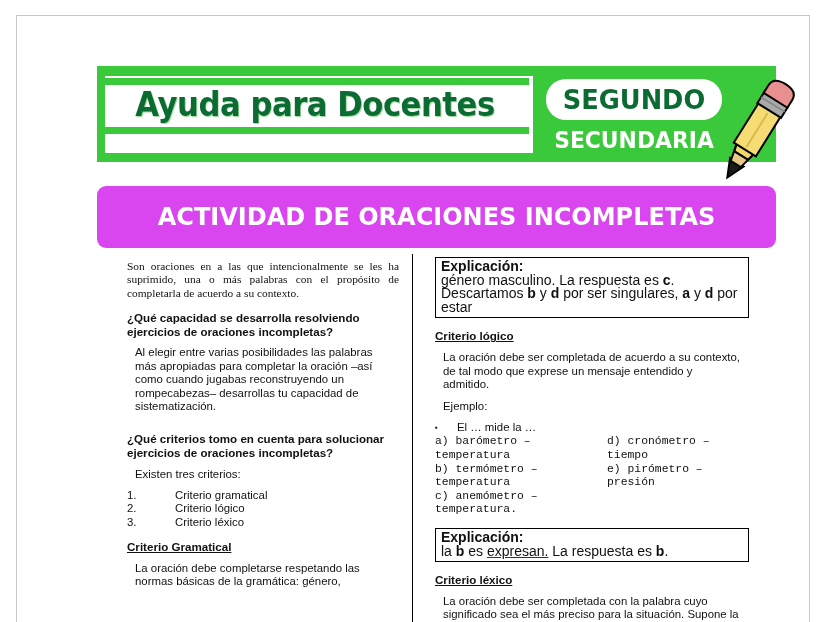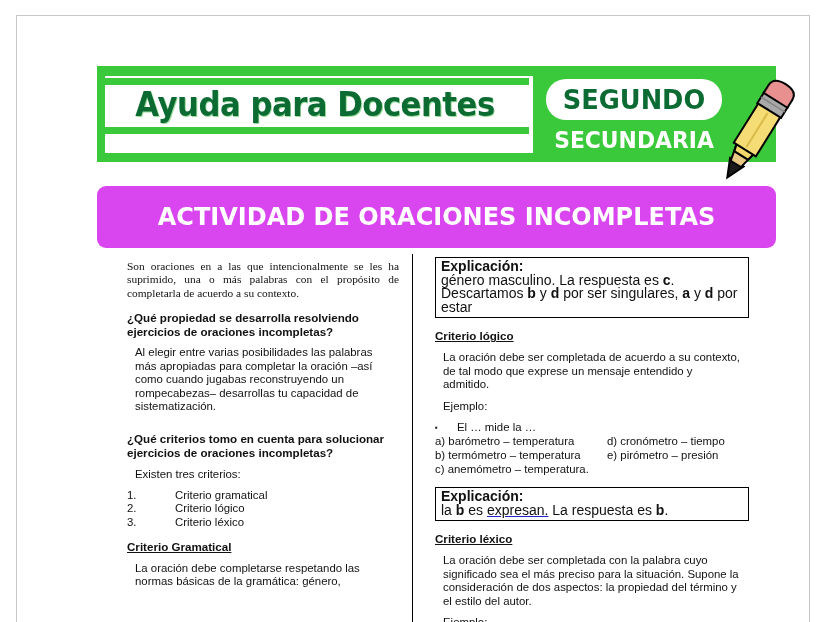--- a/index.html
+++ b/index.html
@@ -114,21 +114,21 @@
   .numlist .n{width:48px;flex:none;}
   .bullet-row{display:flex;margin:0;}
   .bullet-row .b{width:22px;flex:none;font-size:8px;line-height:14px;}
   .box{
     border:1px solid #000000;
     padding:2px 4px 3px 5px;
     box-sizing:border-box;
     font-size:14px;line-height:13.6px;
   }
   .box b{font-weight:700;}
-  .alt-grid{display:flex;}
+  .alt-grid{display:flex;font-family:Liberation Mono, monospace;}
   .alt-col-a{width:172px;flex:none;}
   .alt-col-b{width:142px;flex:none;}
   .ul-blue{text-decoration:underline;text-decoration-color:#2222cc;}
   .clipped{overflow:hidden;}
 </style>
 </head>
 <body>
 
 <div class="page">
 
@@ -165,21 +165,21 @@
   </div>
 
   <div class="col-divider"></div>
 
   <div class="col-left clipped">
 
     <p class="para">Son oraciones en a las que intencionalmente se les ha suprimido, una o más palabras con el propósito de completarla de acuerdo a su contexto.</p>
 
     <div class="gap"></div>
 
-    <p class="q-head">¿Qué  propiedad se desarrolla resolviendo ejercicios de oraciones incompletas?</p>
+    <p class="q-head">¿Qué  capacidad se desarrolla resolviendo ejercicios de oraciones incompletas?</p>
     <p class="para-left">Al elegir entre varias posibilidades las palabras más apropiadas para completar la oración –así como cuando jugabas reconstruyendo un rompecabezas–  desarrollas tu  capacidad de sistematización.</p>
 
     <div class="gap"></div>
 
     <p class="q-head">¿Qué criterios tomo en cuenta para solucionar ejercicios de oraciones incompletas?</p>
     <p class="para-left">Existen tres criterios:</p>
 
     <ul class="numlist">
       <li>
         <span class="n">1.</span>

